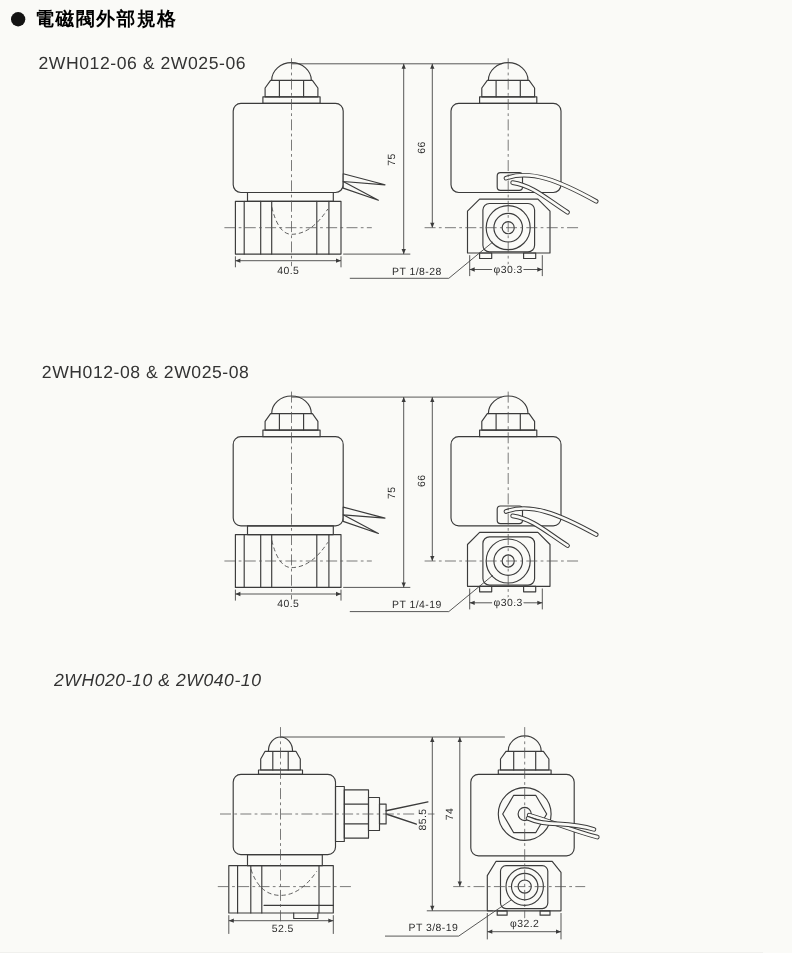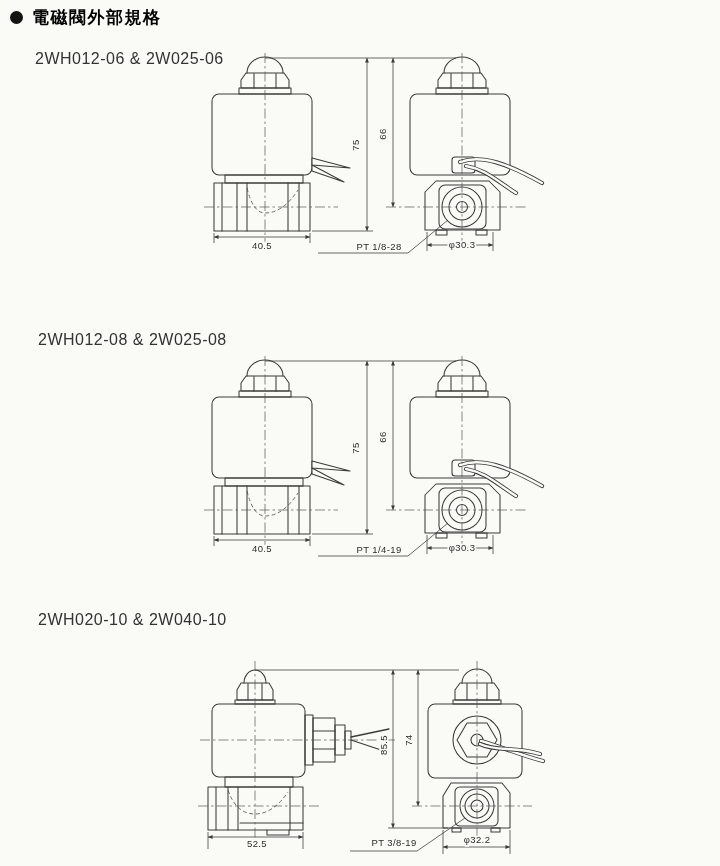--- a/index.html
+++ b/index.html
@@ -11,21 +11,21 @@
   }
   .title-row{ position:absolute; left:10px; top:6px; display:flex; align-items:center; gap:9px; }
   .bullet{ width:13px; height:13px; border-radius:50%; background:#131313; flex:0 0 auto; }
   .page-title{ font-size:17px; font-weight:bold; letter-spacing:1.5px; color:#000000; }
   .model-label{
     position:absolute; font-size:16px; letter-spacing:0.5px; color:#333;
     white-space:nowrap;
   }
   .model-1{ left:35px; top:50px; }
   .model-2{ left:38px; top:316px;margin-top:15px; }
-  .model-3{ left:38px; top:611px; }
+  .model-3{ left:49px; top:611px;font-style:italic; }
   svg.drawing{ position:absolute; overflow:visible; }
   .svg-1{ left:160px; top:50px;  width:420px; height:215px; }
   .svg-2{ left:160px; top:353px; width:420px; height:215px; }
   .svg-3{ left:160px; top:655px; width:430px; height:211px; }
   .defs-svg{ position:absolute; width:0; height:0; }
 
   .obj{ fill:none; stroke:var(--line); stroke-width:1.05; stroke-linejoin:round; stroke-linecap:round; }
   .obj .paperfill{ fill:var(--paper); }
   .cab-out{ fill:none; stroke:var(--line); stroke-width:4.2; stroke-linecap:round; }
   .cab-in{ fill:none; stroke:var(--paper); stroke-width:2.4; stroke-linecap:round; }

